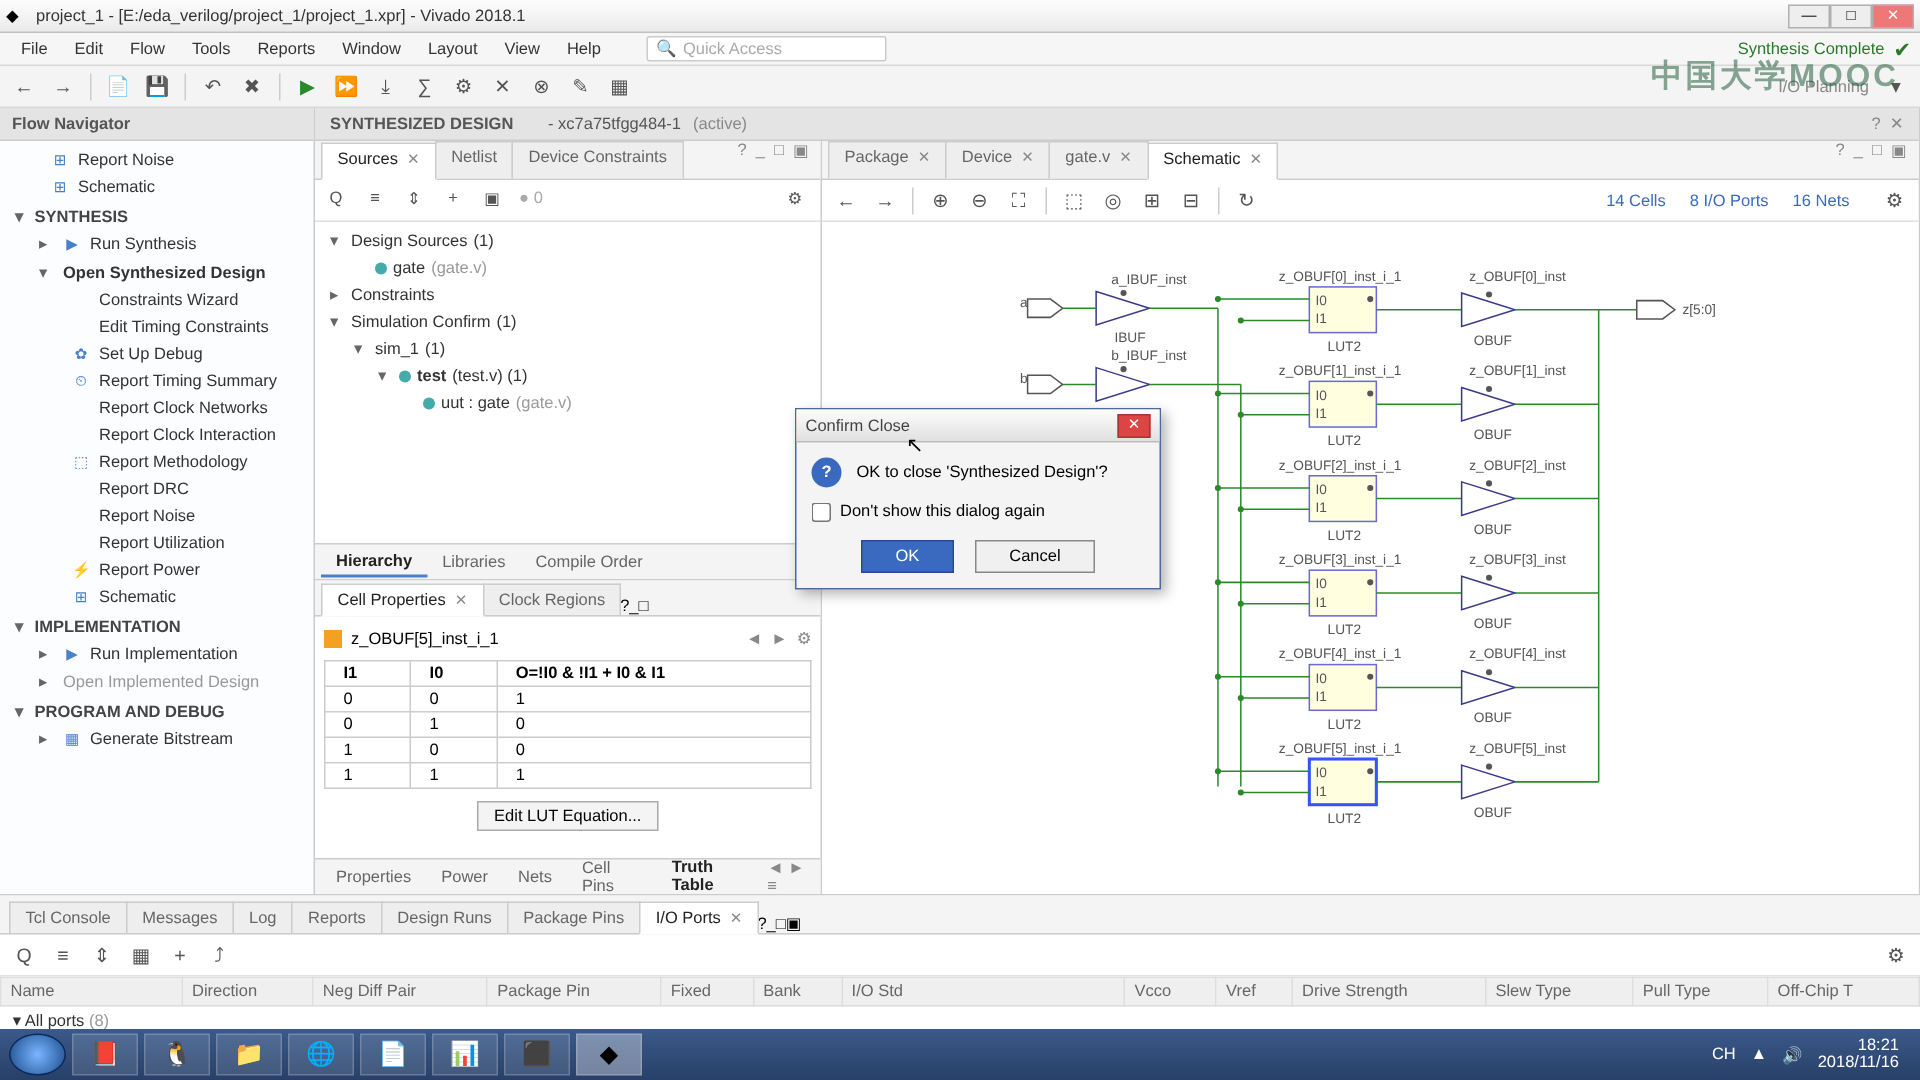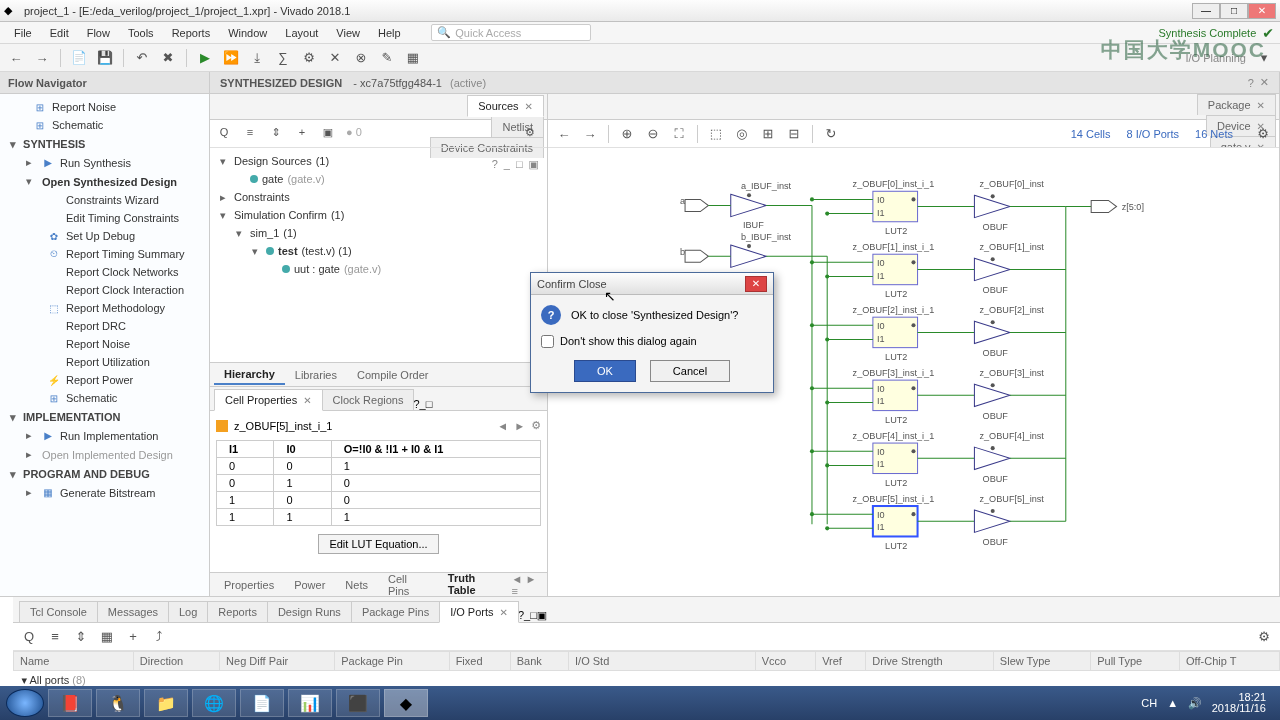--- a/index.html
+++ b/index.html
@@ -33,26 +33,26 @@
 .flownav-header { height:22px; background:#e4e4e4; border-bottom:1px solid #ccc; padding:9px 8px; font-weight:bold; color:#555; display:flex; align-items:center; }
 .flownav-body { overflow:auto; padding:4px 0; }
 .fn-section { padding:4px 10px 2px; font-weight:bold; color:#444; }
 .fn-item { padding:3px 10px 3px 34px; color:#333; display:flex; align-items:center; gap:6px; }
 .fn-item .fi { width:12px; text-align:center; color:#4a80c8; font-size:10px; }
 .fn-item.disabled { color:#999; }
 .caret { display:inline-block; width:10px; color:#666; }
 
 .center { flex:1; display:flex; flex-direction:column; border-right:1px solid #ccc; background:#fff; }
 .banner { height:22px; background:#e4e4e4; border-bottom:1px solid #ccc; padding:3px 10px; color:#555; display:flex; align-items:center; }
-.banner b { font-weight:bold; margin-right:8px; }
+.banner b { font-weight:bold; margin-right:20px; }
 .banner .act { color:#888; }
 .center-split { flex:1; display:flex; }
 .left-col { width:338px; border-right:1px solid #ccc; display:flex; flex-direction:column; }
 
-.tabs { height:26px; display:flex; align-items:flex-end; border-bottom:1px solid #ccc; padding:0 4px; gap:0; background:#f4f4f4;flex-direction:column; }
+.tabs { height:26px; display:flex; border-bottom:1px solid #ccc; padding:0 4px; gap:0; background:#f4f4f4; }
 .tab { padding:4px 10px; border:1px solid #ccc; border-bottom:none; background:#eee; color:#666; margin-right:-1px; }
 .tab.active { background:#fff; color:#222; border-bottom:1px solid #fff; position:relative; top:1px; }
 .tab .tx { margin-left:6px; color:#888; font-size:10px; }
 .tabs .ticons { margin-left:auto; display:flex; gap:6px; padding:0 4px 4px; color:#888; }
 
 .subtool { height:28px; display:flex; align-items:center; padding:0 6px; gap:10px; border-bottom:1px solid #e0e0e0; }
 .subtool .sbtn { width:16px; height:16px; color:#555; text-align:center; }
 .subtool .chip { margin-left:auto; width:16px; height:16px; color:#555; }
 
 .tree { flex:1; overflow:auto; padding:4px 6px; line-height:18px; }
@@ -84,21 +84,21 @@
 svg.schsvg { width:100%; height:100%; }
 .wire { stroke:#2a8a2a; stroke-width:1; fill:none; }
 .block { fill:#ffffe0; stroke:#6a6ad0; stroke-width:1; }
 .block.sel { stroke:#3355ff; stroke-width:2; }
 .label { font-size:9px; fill:#555; }
 .tri { fill:#fff; stroke:#3a3a8a; stroke-width:1; }
 .port { fill:#fff; stroke:#555; stroke-width:1; }
 .node { fill:#2a8a2a; }
 
 
-.botpanel { height:122px; border-top:1px solid #ccc; background:#fff; display:flex; flex-direction:column;padding-left:13px; }
+.botpanel { height:122px; border-top:1px solid #ccc; background:#fff; display:flex; flex-direction:column; }
 .bp-tabs { height:26px; display:flex; align-items:flex-end; border-bottom:1px solid #ccc; background:#f4f4f4; padding:0 6px; gap:0; }
 .bp-tool { height:28px; display:flex; align-items:center; padding:0 8px; gap:10px; border-bottom:1px solid #e0e0e0; }
 .bp-table { flex:1; overflow:auto; }
 table.ioports { width:100%; border-collapse:collapse; }
 table.ioports th { background:#efefef; border:1px solid #ddd; padding:3px 6px; text-align:left; font-weight:normal; color:#666; }
 table.ioports td { border-bottom:1px solid #eee; padding:3px 6px; color:#333; }
 .dd { color:#c06020; }
 
 
 .watermark { position:absolute; right:14px; top:36px; color:#14532d; font-size:21px; font-weight:bold; opacity:0.5; pointer-events:none; letter-spacing:2px; }

